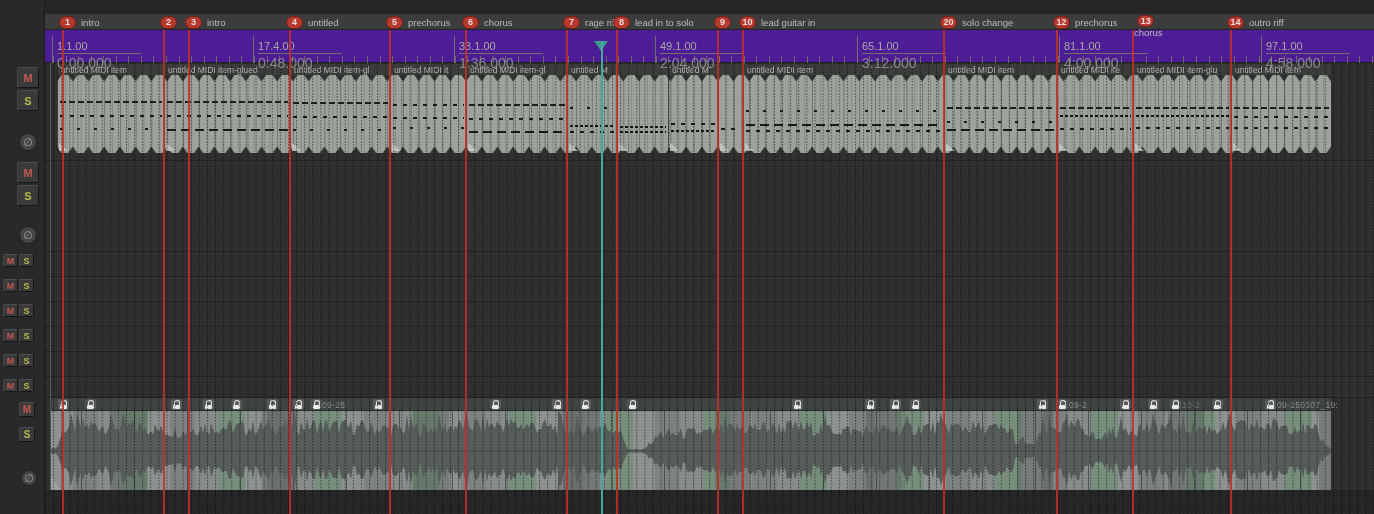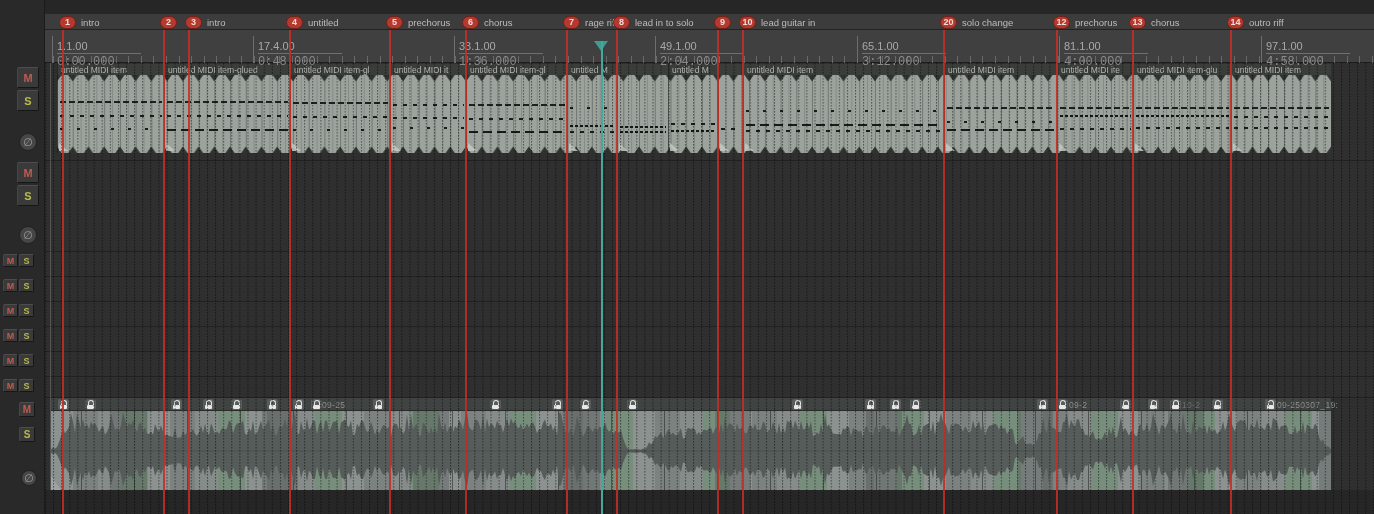--- a/index.html
+++ b/index.html
@@ -32,26 +32,26 @@
   
   .marker-bar{position:absolute;left:0;top:14px;width:1329px;height:16px;background:#3c3c3c;
               border-bottom:1px solid #232323;z-index:20;}
   .marker{position:absolute;top:1px;height:14px;display:flex;align-items:center;cursor:pointer;}
   .badge{display:inline-flex;align-items:center;justify-content:center;width:17px;height:13px;
          background:#b43a2f;border:1px solid #711f17;border-radius:7px;
          color:#f2dcd7;font-size:9px;font-weight:bold;}
   .mlabel{margin-left:5px;color:#bcbcbc;font-size:9.5px;white-space:nowrap;}
 
   
-  .ruler{position:absolute;left:0;top:30px;width:1329px;height:33px;background:#404040;
+  .ruler{position:absolute;left:0;top:30px;width:1329px;height:33px;background:#4c1d95;
          border-bottom:1px solid #1d1d1d;z-index:10;cursor:pointer;}
   .rtick{position:absolute;top:6px;height:27px;border-left:1px solid #6e6e6e;padding-left:4px;}
   .rnum{display:inline-block;font-size:11px;color:#a9a9a9;border-bottom:1px solid #6f6f6f;
         min-width:84px;padding-bottom:1px;}
-  .rtime{position:absolute;left:4px;top:19px;font-size:12px;color:#8a8a8a;white-space:nowrap;font-family:Liberation Mono, monospace;}
+  .rtime{position:absolute;left:4px;top:19px;font-size:14px;color:#8a8a8a;white-space:nowrap;}
   .minor-ticks{position:absolute;left:8px;right:0;top:26px;height:7px;
        background:repeating-linear-gradient(90deg,#686868 0 1px,transparent 1px 12.56px);}
 
   
   .midi{position:absolute;left:12px;top:64px;width:1274px;height:89px;z-index:5;cursor:pointer;}
   .midi-strip{position:absolute;left:0;top:0;width:100%;height:11px;background:#3a3d3a;}
   .midi-body{position:absolute;left:0;top:11px;width:100%;height:78px;background:#9ba39c;}
   .bumps{position:absolute;left:0;top:11px;z-index:2;pointer-events:none;}
   .sec{position:absolute;top:0;height:89px;border-left:1px solid rgba(22,25,22,.6);z-index:3;}
   .ilabel{position:absolute;top:1px;left:3px;right:2px;font-size:8.5px;color:#b2b6b2;
@@ -143,21 +143,21 @@
           <span class="mlabel">lead guitar in</span>
         </div>
         <div class="marker" style="left: 895px;">
           <span class="badge">20</span>
           <span class="mlabel">solo change</span>
         </div>
         <div class="marker" style="left: 1008px;">
           <span class="badge">12</span>
           <span class="mlabel">prechorus</span>
         </div>
-        <div class="marker" style="left: 1084px;">
+        <div class="marker" style="left: 1084px; flex-direction: column;">
           <span class="badge">13</span>
           <span class="mlabel">chorus</span>
         </div>
         <div class="marker" style="left: 1182px;">
           <span class="badge">14</span>
           <span class="mlabel">outro riff</span>
         </div>
       </div>
     <div class="ruler" id="ruler">
       <div class="minor-ticks"></div>

